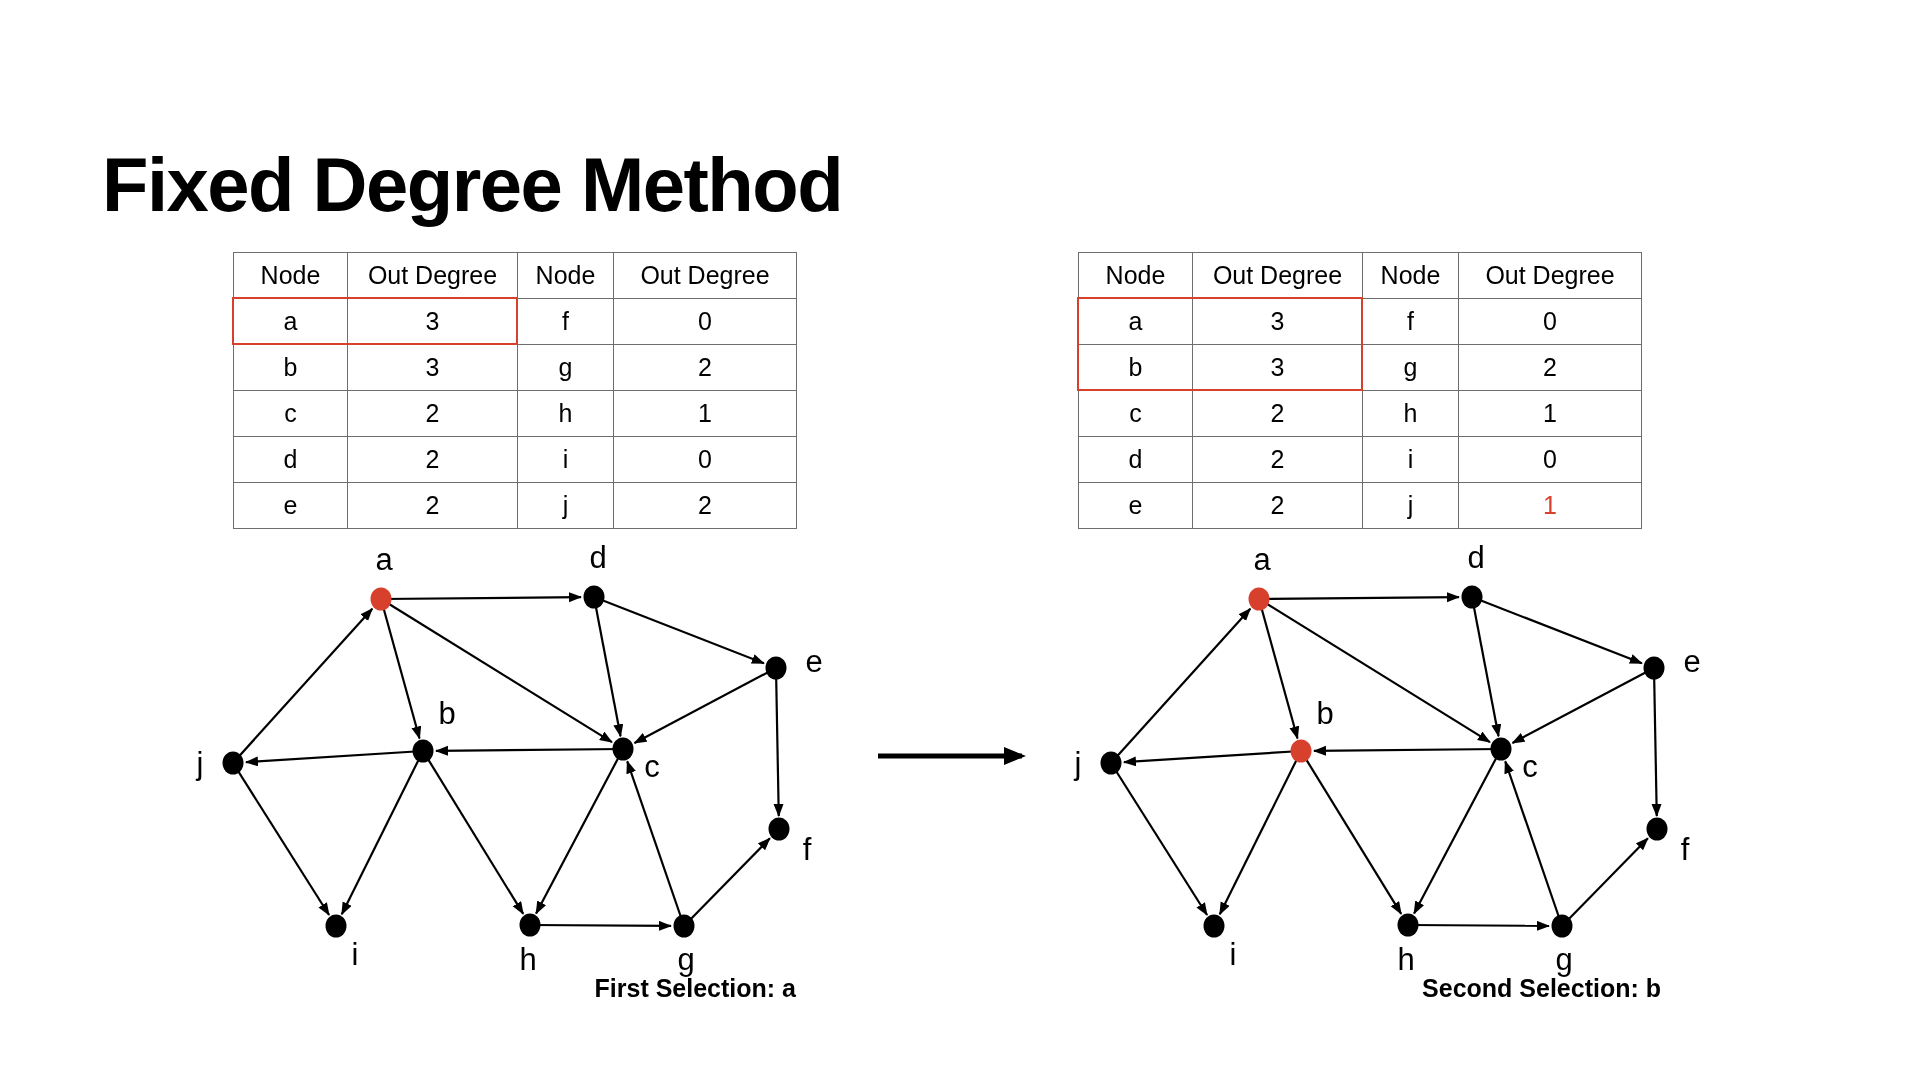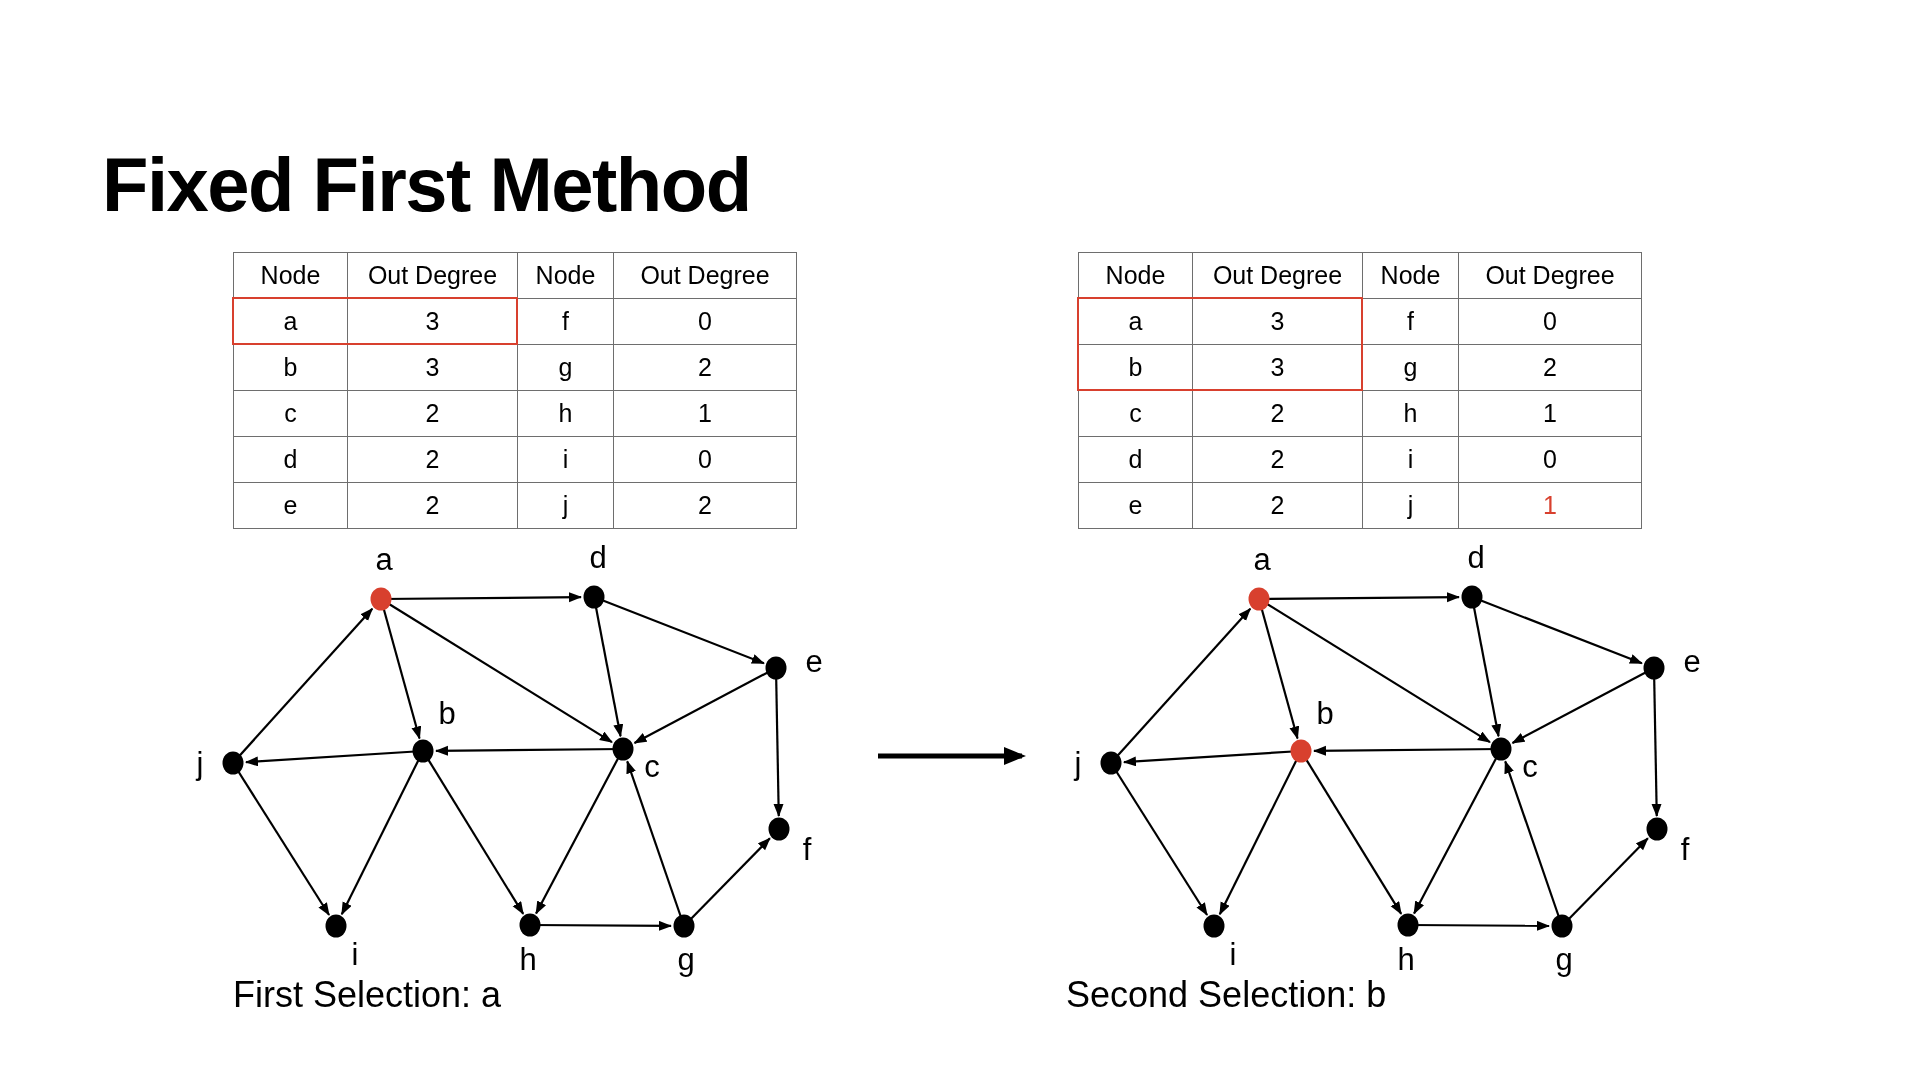--- a/index.html
+++ b/index.html
@@ -29,30 +29,30 @@
   .red-text{color:var(--accent,#d8402e);}
   .hl-box{
     position:absolute;border:2.5px solid var(--accent,#d8402e);
     box-sizing:border-box;pointer-events:none;
   }
   svg.graph-layer{position:absolute;left:0;top:0;pointer-events:none;}
   .edge{stroke:#000;stroke-width:2.2;}
   .tarrow{stroke:#000;stroke-width:5;}
   .node-label{font-size:31px;fill:#000;text-anchor:middle;dominant-baseline:central;font-family:"Liberation Sans",sans-serif;}
   .caption{
-    position:absolute;top:974px;width:563px;text-align:left;
-    font-size:36px;font-weight:normal;white-space:nowrap;
+    position:absolute;top:974px;width:563px;text-align:right;
+    font-size:25px;font-weight:bold;white-space:nowrap;
   }
   #caption-left{left:233px;}
-  #caption-right{left:1066px;}
+  #caption-right{left:1098px;}
 </style>
 </head>
 <body>
 
-<h1 class="slide-title">Fixed First Method</h1>
+<h1 class="slide-title">Fixed Degree Method</h1>
 
 <div class="tbl-wrap" id="table-left" style="position: absolute;">
   <table class="degree-table">
     <colgroup>
       <col class="c-node1">
         <col class="c-deg1">
         <col class="c-node2">
         <col class="c-deg2">
     </colgroup>
     <thead>

